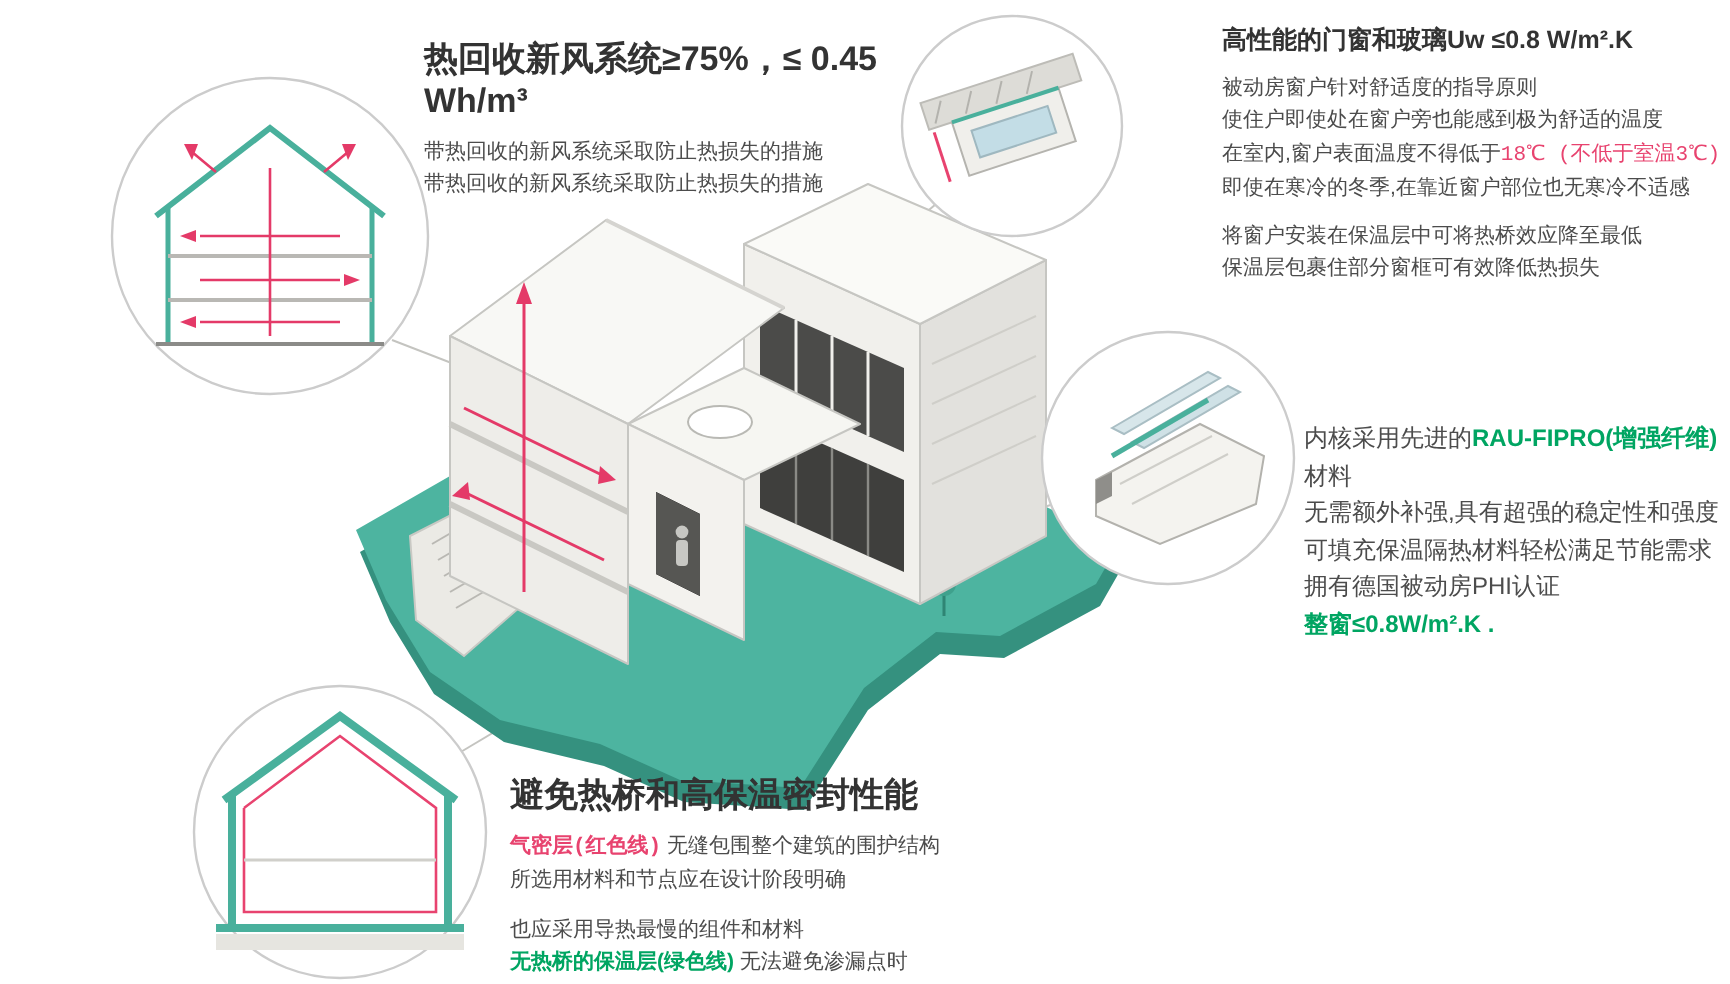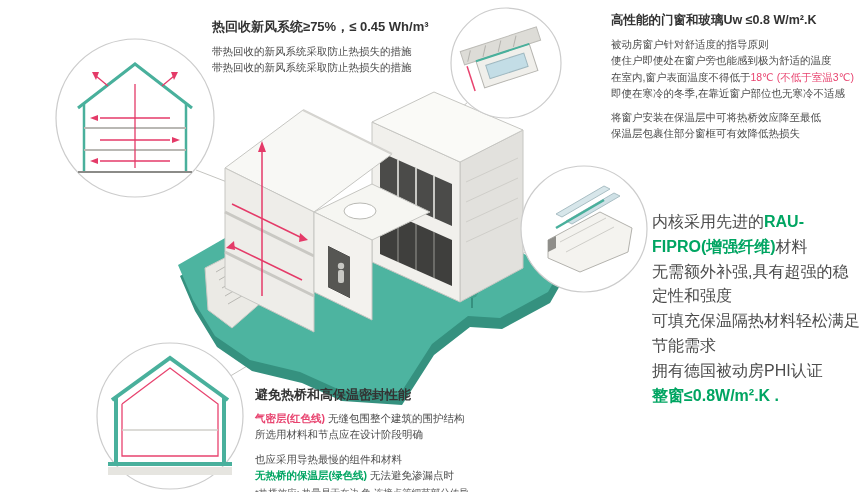--- a/index.html
+++ b/index.html
@@ -2,24 +2,24 @@
 <html><head>
 <meta charset="utf-8">
 <style>
   html,body{margin:0;padding:0;background:#ffffff;}
   .canvas{
     position:relative;width:865px;height:492px;overflow:hidden;background:#ffffff;
     font-family:"Liberation Sans","DejaVu Sans",sans-serif;color:#3e3e3e;
   }
   .canvas svg{position:absolute;left:0;top:0;}
   .txt{position:absolute;}
-  .title{font-weight:bold;font-size:13px;color:#333333;letter-spacing:0;}
+  .title{font-weight:bold;font-size:17px;color:#333333;letter-spacing:0;}
   .body{font-size:10.5px;line-height:1.55;color:#4c4c4c;}
   .small{font-size:9.5px;color:#5a5a5a;}
-  .red{color:#e8436f;}
+  .red{color:#e8436f;font-family:Liberation Mono, monospace;}
   .green{color:#00a562;}
   .b{font-weight:bold;}
   .gap{height:8px;}
 </style>
 </head>
 <body>
 
 <div class="canvas">
 
   <svg width="865" height="492" viewBox="0 0 865 492">
@@ -189,21 +189,21 @@
       <div>使住户即使处在窗户旁也能感到极为舒适的温度</div>
       <div><span>在室内,窗户表面温度不得低于</span><span class="red">18℃ (不低于室温3℃)</span></div>
       <div>即使在寒冷的冬季,在靠近窗户部位也无寒冷不适感</div>
       <div class="gap"></div>
       <div>将窗户安装在保温层中可将热桥效应降至最低</div>
       <div>保温层包裹住部分窗框可有效降低热损失</div>
     </div>
   </div>
 
   <div class="txt" style="left:652px;top:210px;width:212px">
-    <div class="body" style="font-size:16px">
+    <div class="body" style="font-size:12px">
       <div><span>内核采用先进的</span><span class="green b">RAU-FIPRO(增强纤维)</span><span>材料</span></div>
       <div>无需额外补强,具有超强的稳定性和强度</div>
       <div>可填充保温隔热材料轻松满足节能需求</div>
       <div>拥有德国被动房PHI认证</div>
       <div class="green b">整窗≤0.8W/m².K .</div>
     </div>
   </div>
 
   <div class="txt" style="left:255px;top:386px;width:345px">
     <div class="title">避免热桥和高保温密封性能</div>

